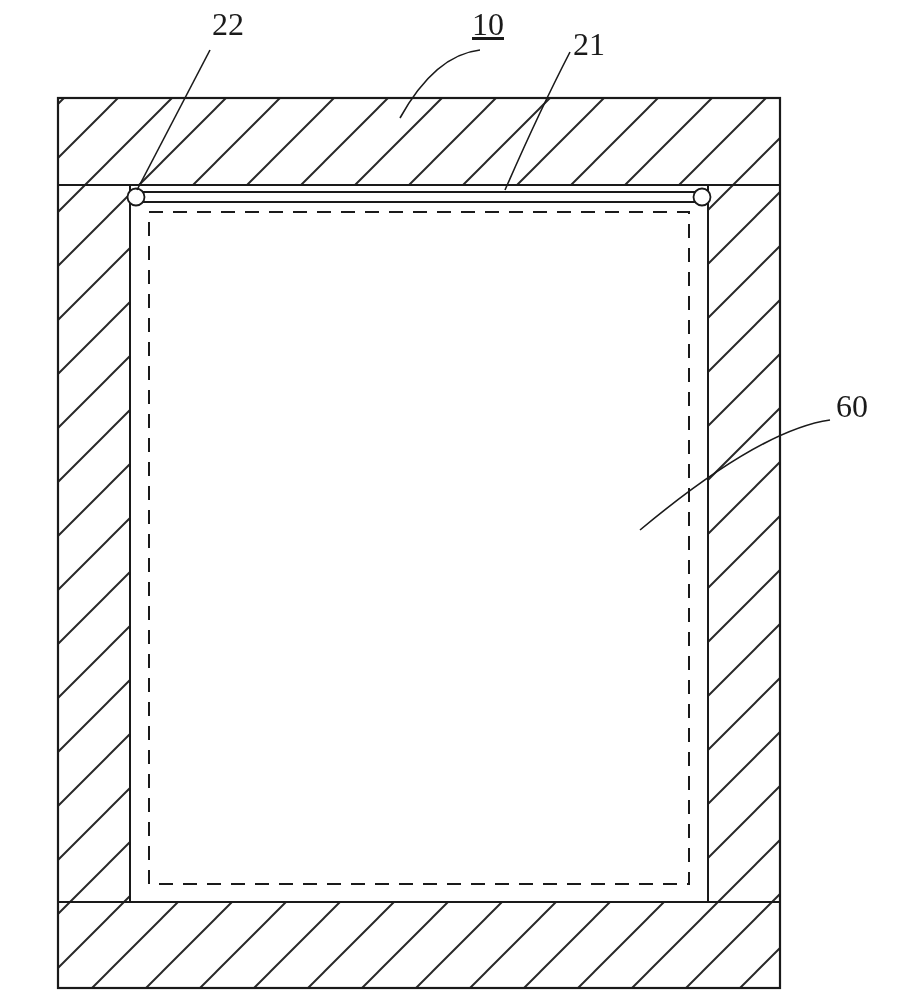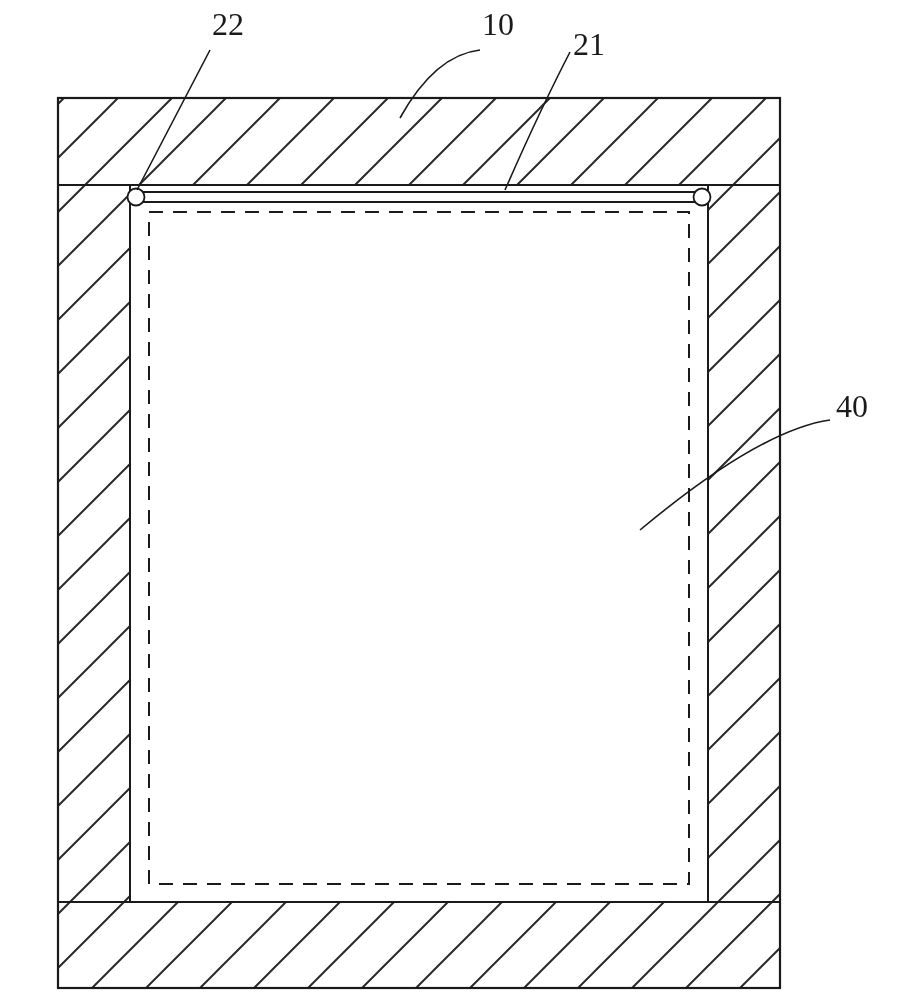--- a/index.html
+++ b/index.html
@@ -73,17 +73,17 @@
 
     <path d="M 480 50 Q 435 55 400 118" fill="none" stroke="#1a1a1a" stroke-width="1.6"></path>
 
     <path d="M 570 52 Q 540 110 505 190" fill="none" stroke="#1a1a1a" stroke-width="1.6"></path>
 
     <path d="M 830 420 Q 760 430 640 530" fill="none" stroke="#1a1a1a" stroke-width="1.6"></path>
 
   </svg>
 
   <div class="label" style="left:212px; top:6px;">22</div>
-  <div class="label" style="left:482px; top:6px;">10</div>
+  <div class="label" style="left:472px; top:6px;text-decoration:underline;">10</div>
   <div class="label" style="left:573px; top:12px;margin-top:14px;">21</div>
-  <div class="label" style="left:836px; top:388px;">40</div>
+  <div class="label" style="left:836px; top:388px;">60</div>
 
 </div>
 
 </body></html>

